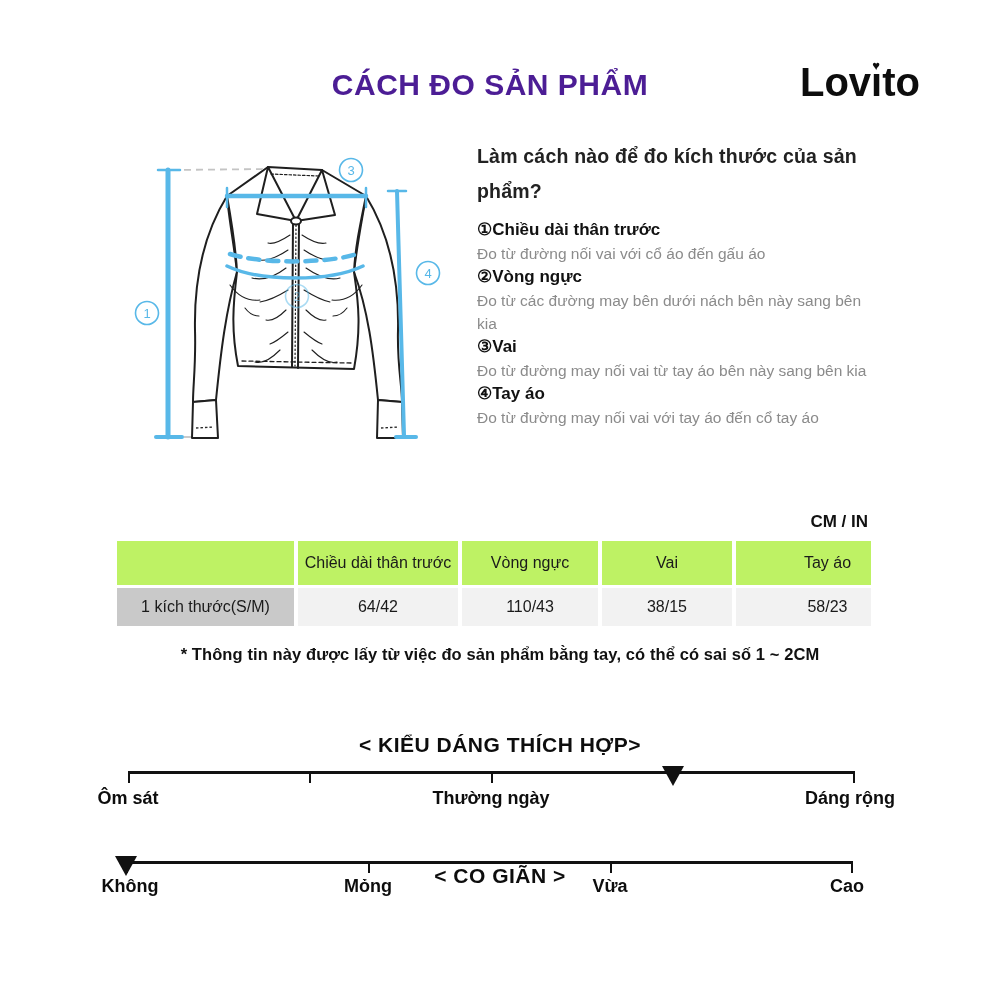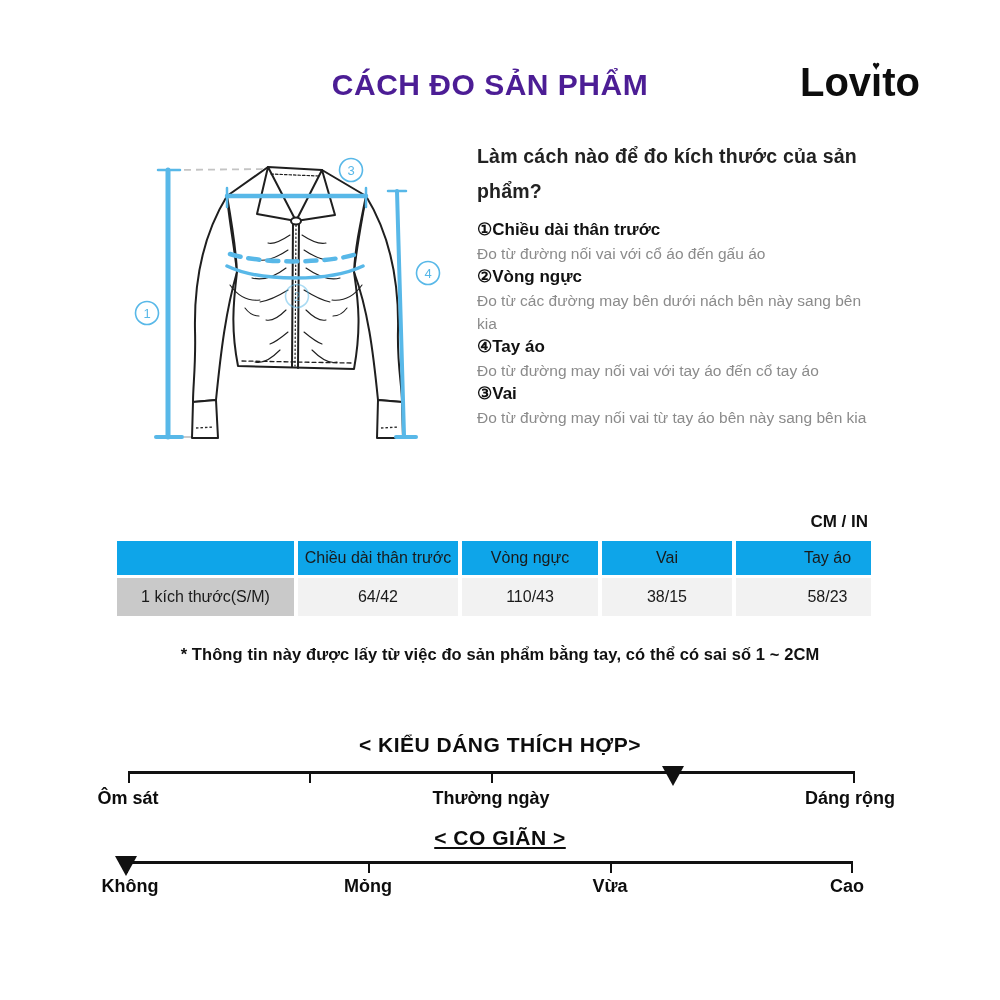--- a/index.html
+++ b/index.html
@@ -33,21 +33,21 @@
   .unit-label {
     position:absolute; left:668px; top:512px; width:200px; text-align:right;
     font-size:17px; font-weight:700; color:#111;
   }
   .size-table { position:absolute; left:117px; top:541px; width:754px; display:flex; flex-direction:column; gap:3px; }
   .size-table .tr { display:flex; gap:4px; }
   .size-table .cell {
     display:flex; align-items:center; justify-content:center;
     font-size:16px; color:#1a1a1a; text-align:center;
   }
-  .size-table .tr.head .cell { background:#0ea5e9; height:34px; }
+  .size-table .tr.head .cell { background:#bef264; height:44px; }
   .size-table .tr.body .cell { background:#f2f2f2; height:38px; }
   .size-table .tr.body .cell.rowhead { background:#c9c9c9; }
   .c0{ width:177px; } .c1{ width:160px; } .c2{ width:136px; } .c3{ width:130px; } .c4{ width:135px;padding-left:48px; }
   .note {
     position:absolute; left:0; right:0; top:645px; text-align:center;
     font-size:16.5px; font-weight:700; color:#111; letter-spacing:.1px;
   }
   
   .scale-title {
     position:absolute; left:0; right:0; text-align:center;
@@ -60,21 +60,21 @@
     border-left:11px solid transparent; border-right:11px solid transparent;
     border-top:20px solid #111;
   }
   .scale-label {
     position:absolute; transform:translateX(-50%); white-space:nowrap;
     font-size:18px; font-weight:700; color:#0d0d0d;
   }
   .fit-title { top:733px; }
   .fit-line  { left:128px; top:771px; width:727px; }
   .fit-labels .scale-label { top:788px; }
-  .stretch-title { top:826px;text-decoration:underline; }
+  .stretch-title { top:864px; }
   .stretch-line  { left:126px; top:861px; width:727px; }
   .stretch-labels .scale-label { top:876px; }
 </style>
 </head>
 <body>
 
 <div class="page">
 
   <div class="title">CÁCH ĐO SẢN PHẨM</div>
   <div class="brand">
@@ -182,26 +182,26 @@
     <h2>Làm cách nào để đo kích thước của sản phẩm?</h2>
     <div>
       <div class="term">①Chiều dài thân trước</div>
       <div class="desc">Đo từ đường nối vai với cổ áo đến gấu áo</div>
     </div>
     <div>
       <div class="term">②Vòng ngực</div>
       <div class="desc">Đo từ các đường may bên dưới nách bên này sang bên kia</div>
     </div>
     <div>
+      <div class="term">③Vai</div>
+      <div class="desc">Đo từ đường may nối vai từ tay áo bên này sang bên kia</div>
+    </div>
+    <div>
       <div class="term">④Tay áo</div>
       <div class="desc">Đo từ đường may nối vai với tay áo đến cổ tay áo</div>
-    </div>
-    <div>
-      <div class="term">③Vai</div>
-      <div class="desc">Đo từ đường may nối vai từ tay áo bên này sang bên kia</div>
     </div>
   </div>
 
   <div class="unit-label">CM / IN</div>
   <div class="size-table">
     <div class="tr head">
       <div class="cell c0"></div>
       <div class="cell c1">Chiều dài thân trước</div>
       <div class="cell c2">Vòng ngực</div>
       <div class="cell c3">Vai</div>

